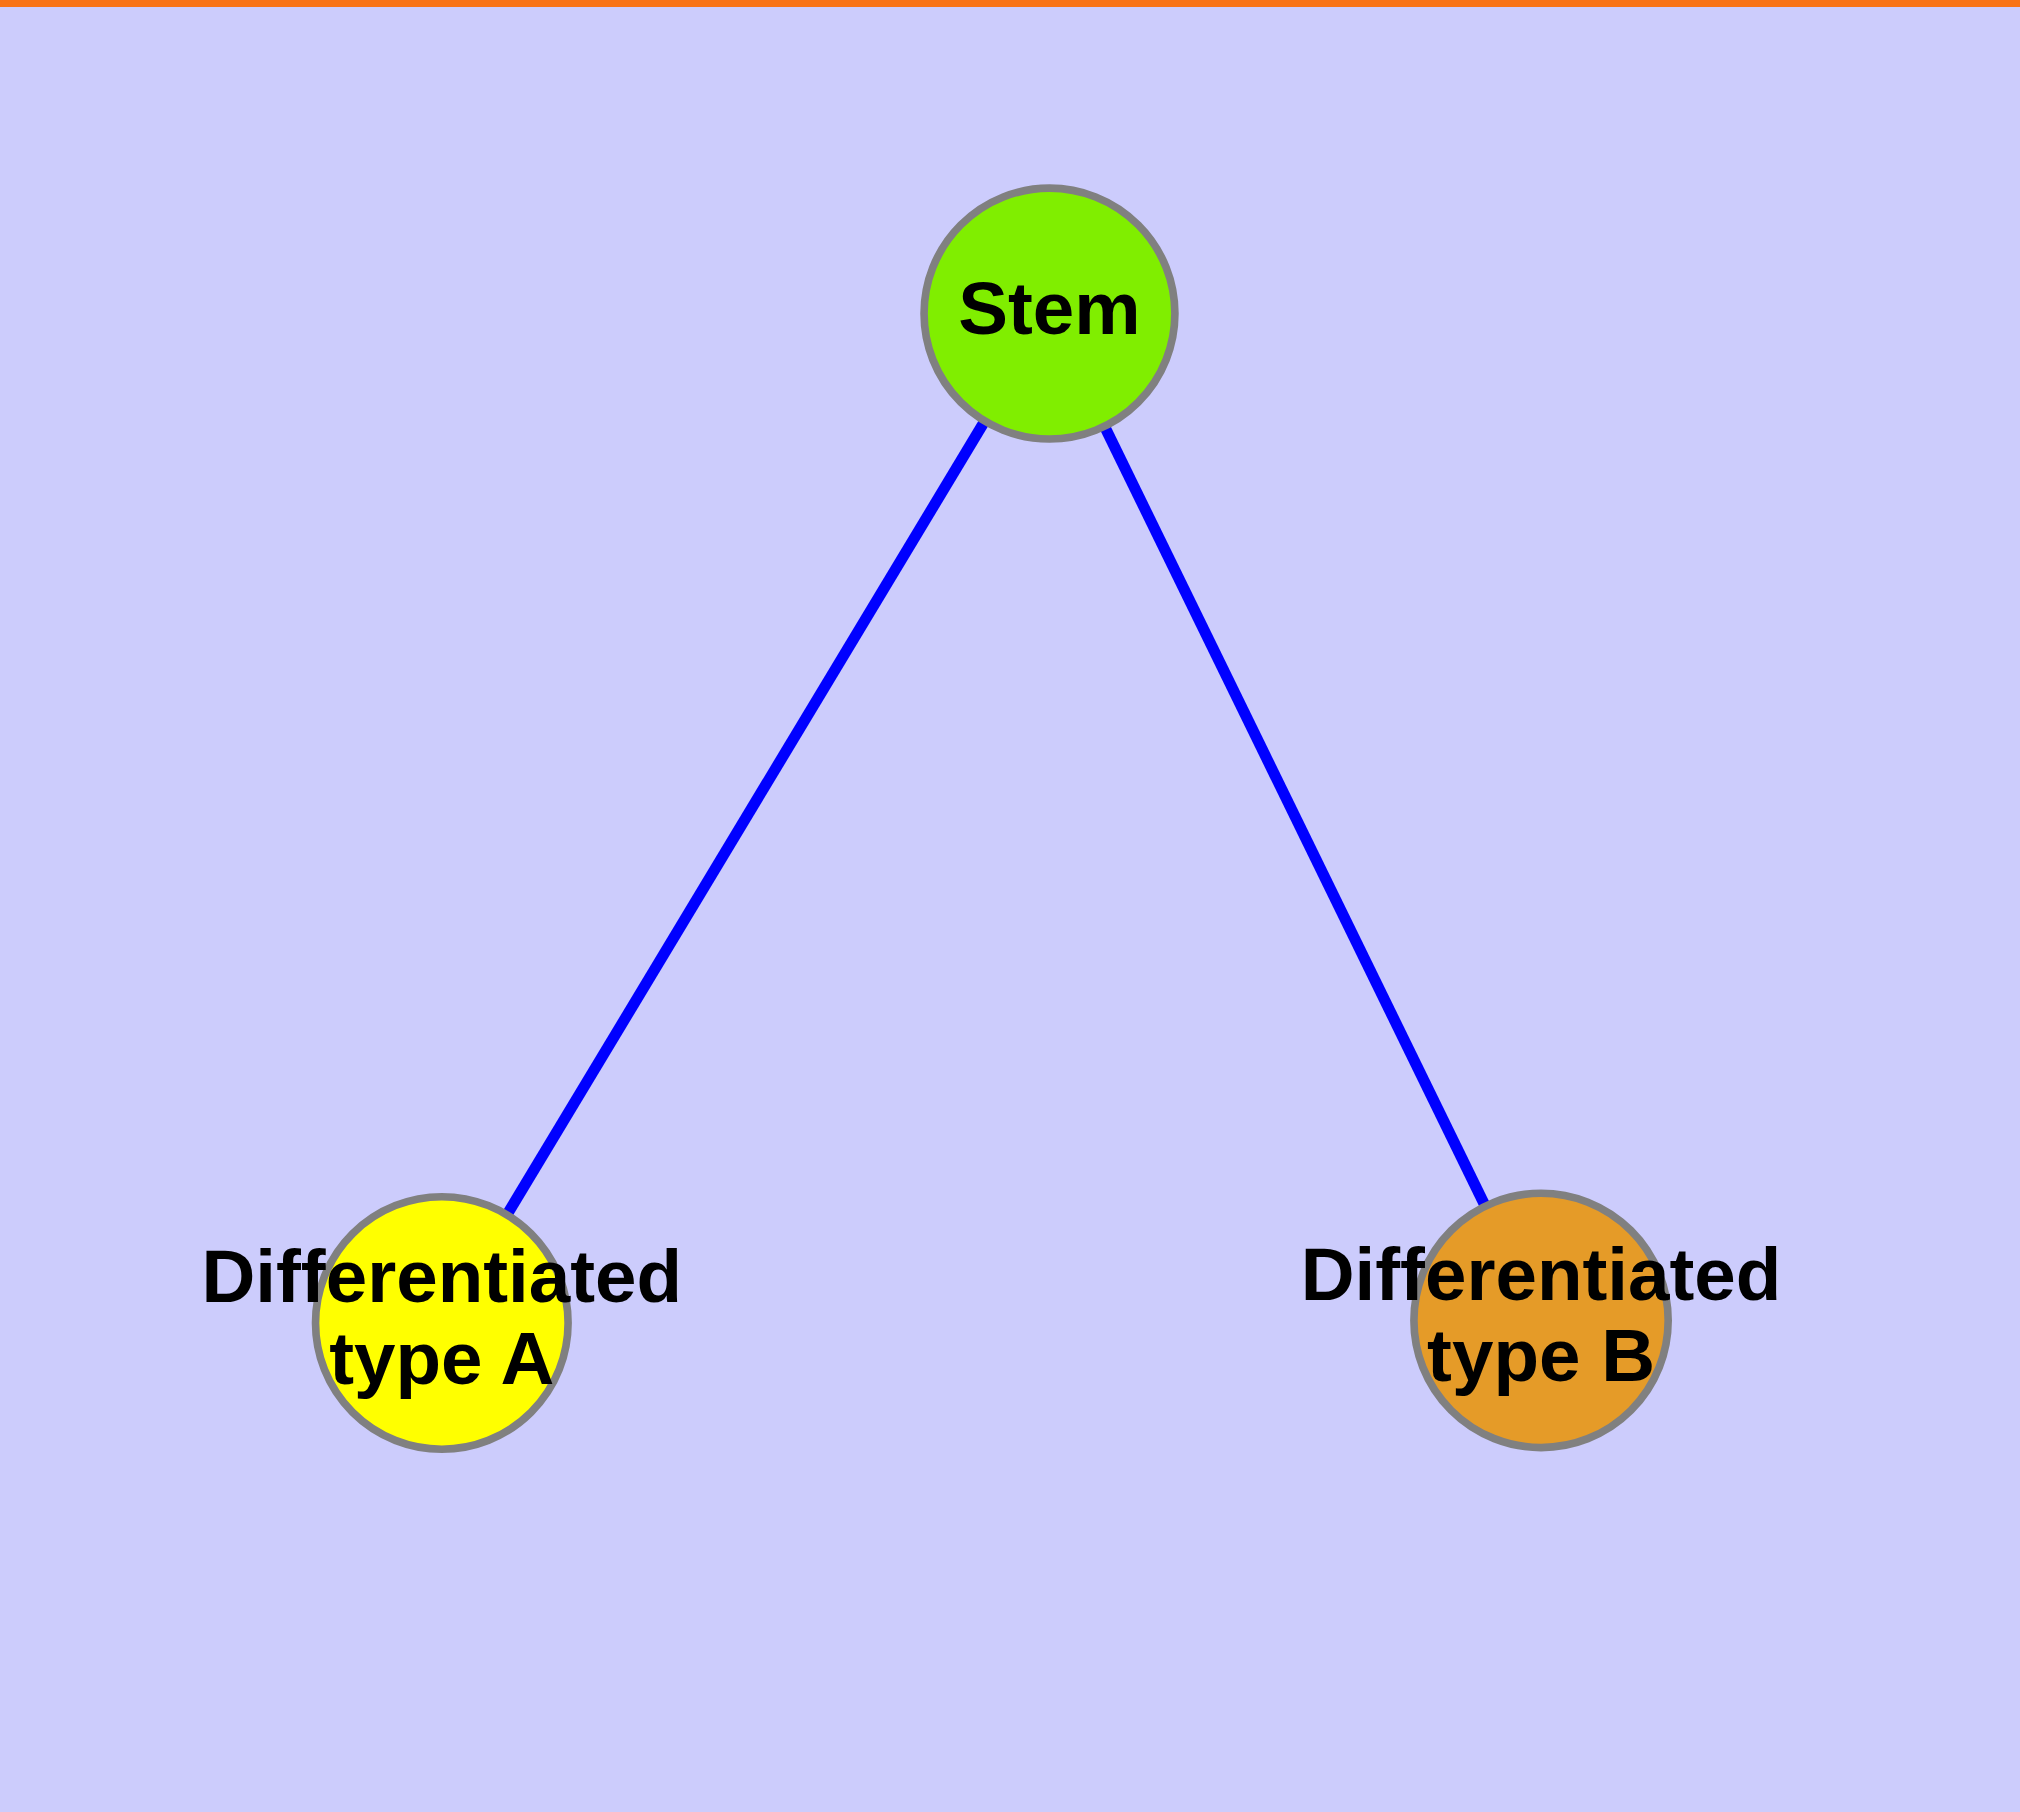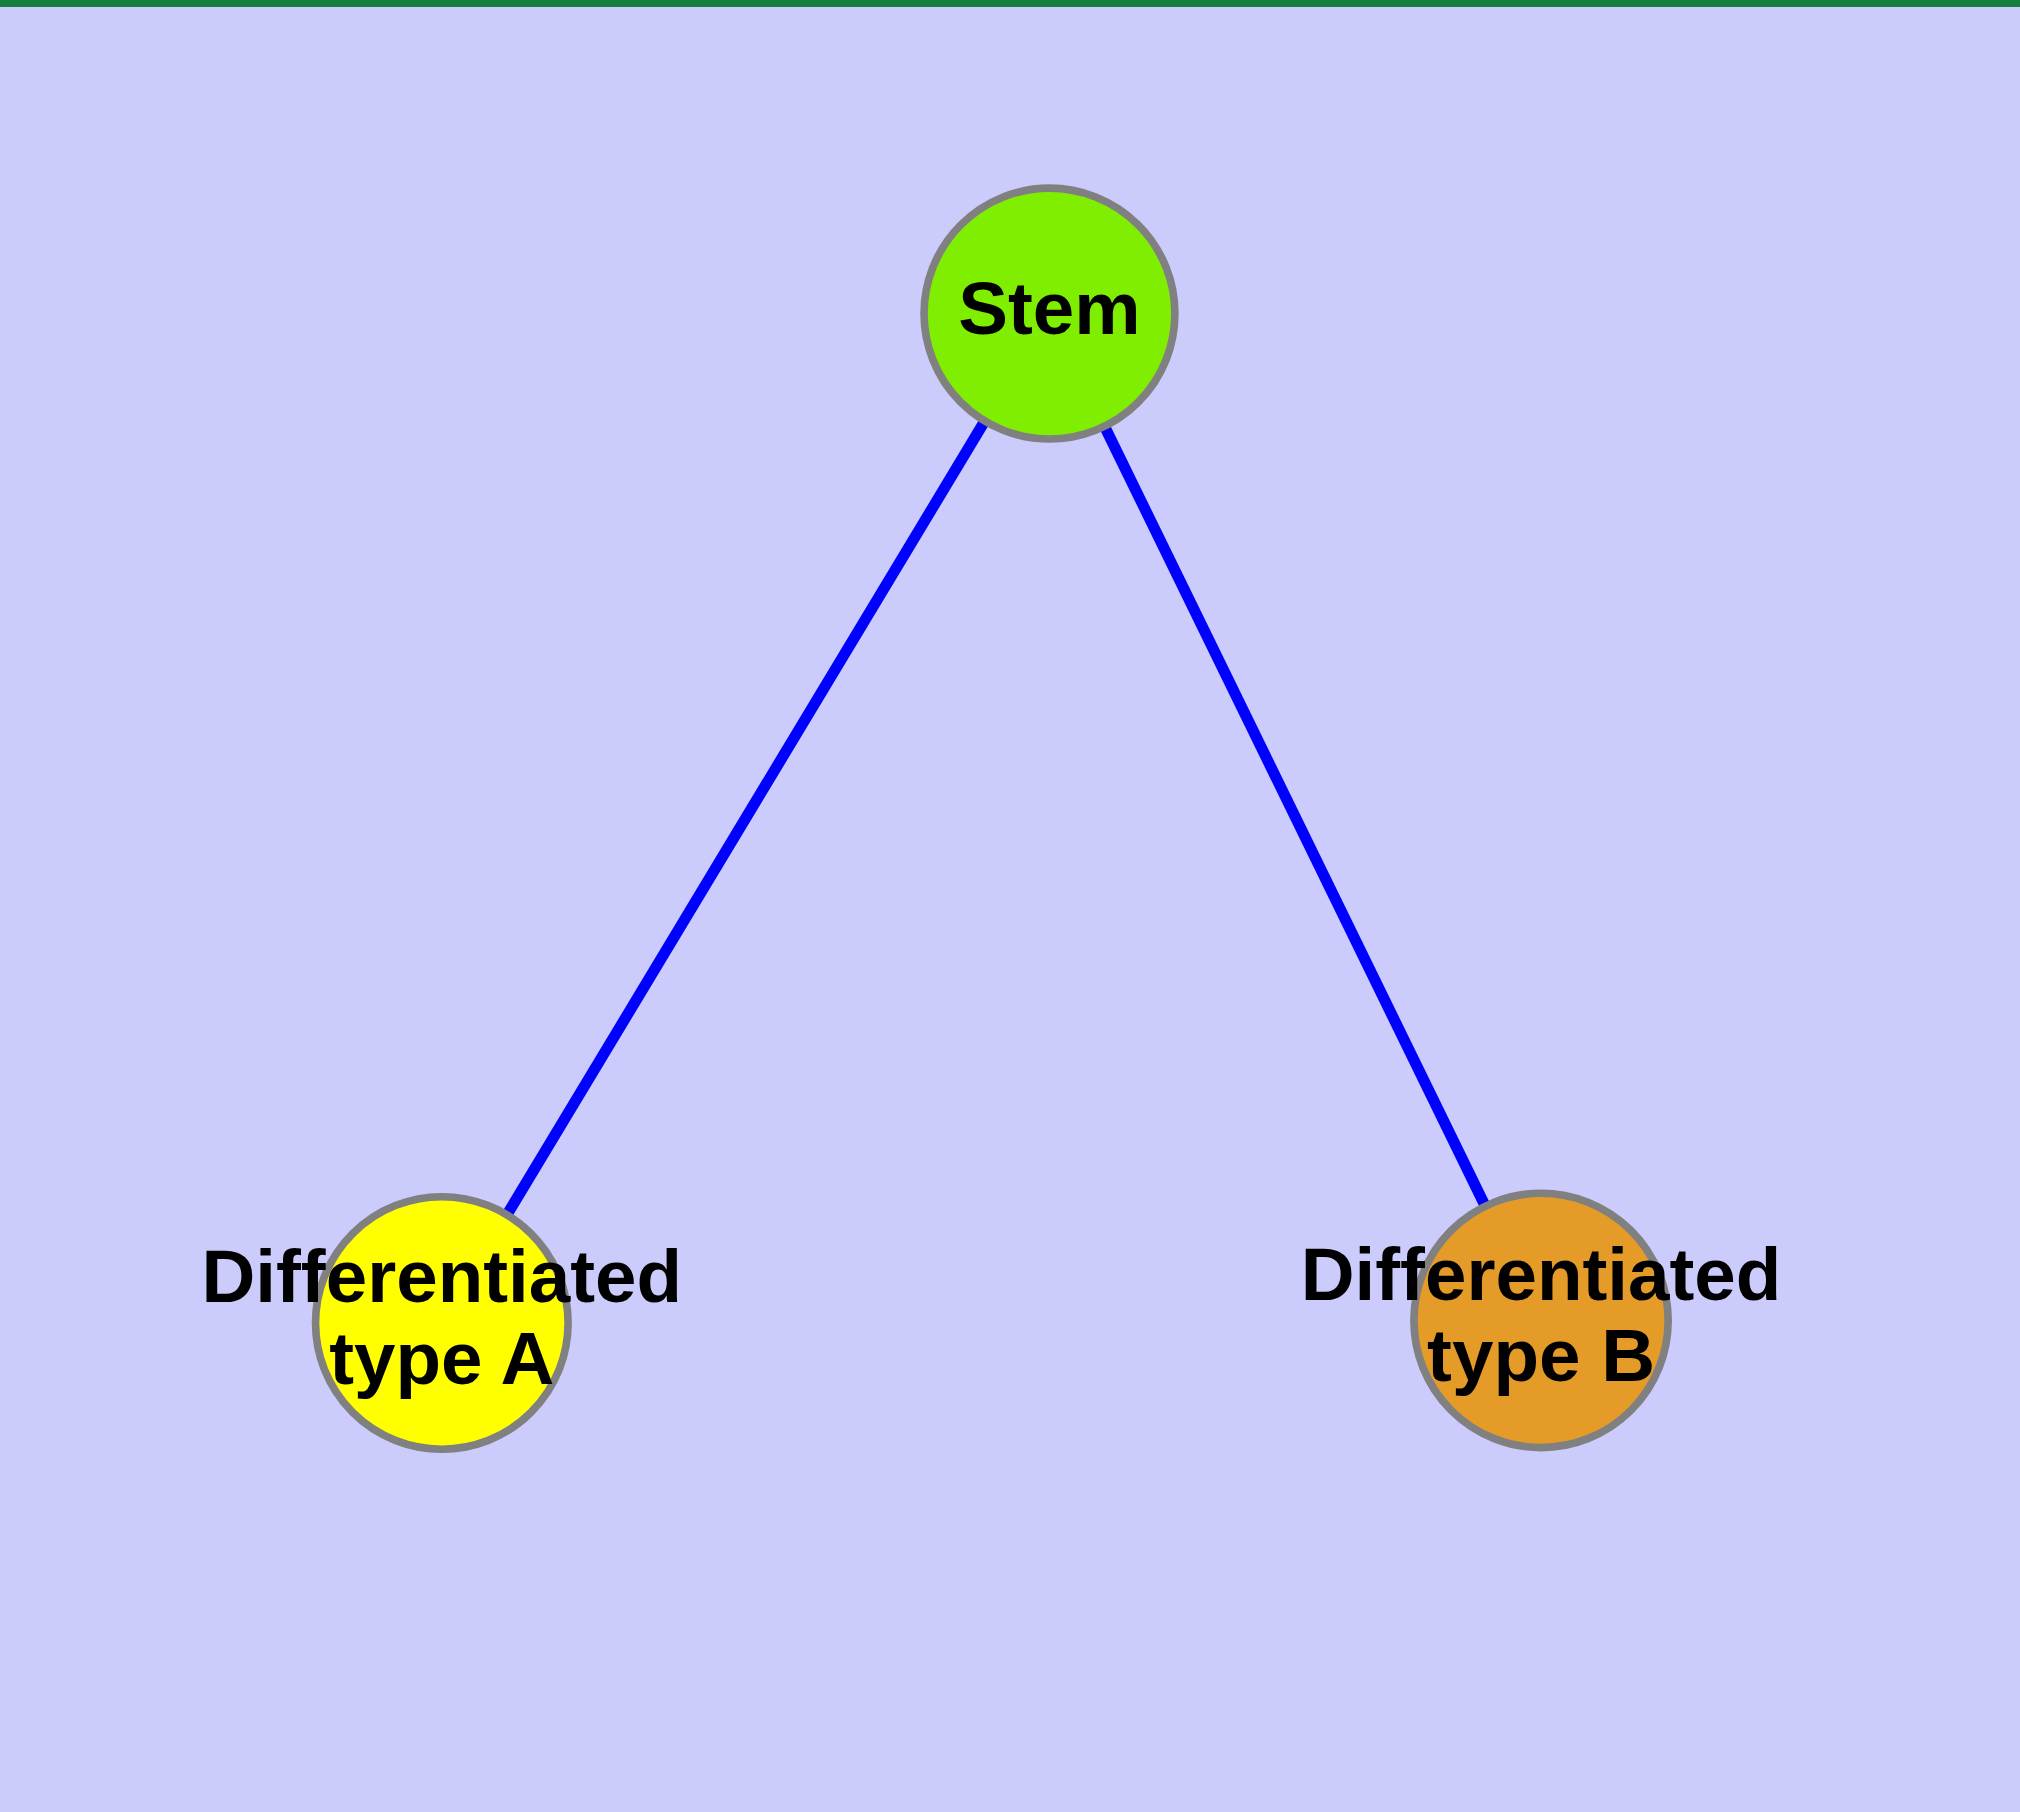--- a/index.html
+++ b/index.html
@@ -40,21 +40,21 @@
     dominant-baseline: middle;
     white-space: pre;
   }
   .edge-line {
     stroke-linecap: butt;
   }
 </style>
 </head>
 <body>
 
-<div id="canvas-root" style="background: #15803d;">
+<div id="canvas-root" style="background: #f97316;">
   <div id="graph-surface" style="background: rgb(204, 204, 252);"></div>
   <svg id="graph-svg" viewBox="0 0 2384 2138" xmlns="http://www.w3.org/2000/svg">
     <g id="edges-layer">
         <line x1="1164.7614254016214" y1="491.6557075964697" x2="594.7543392082263" y2="1438.4875620683438" stroke="#0000ff" stroke-width="13" class="edge-line"></line>
         <line x1="1300.2984767622395" y1="497.6044661957594" x2="1754.8240799030812" y2="1428.5982878014834" stroke="#0000ff" stroke-width="13" class="edge-line"></line>
       </g>
     <g id="nodes-layer">
         <circle cx="1238" cy="370" r="148" fill="#80ee00" stroke="#808080" stroke-width="9"></circle>
         <circle cx="521" cy="1561" r="149" fill="#ffff00" stroke="#808080" stroke-width="9"></circle>
         <circle cx="1818" cy="1558" r="150" fill="#e59b28" stroke="#808080" stroke-width="9"></circle>

